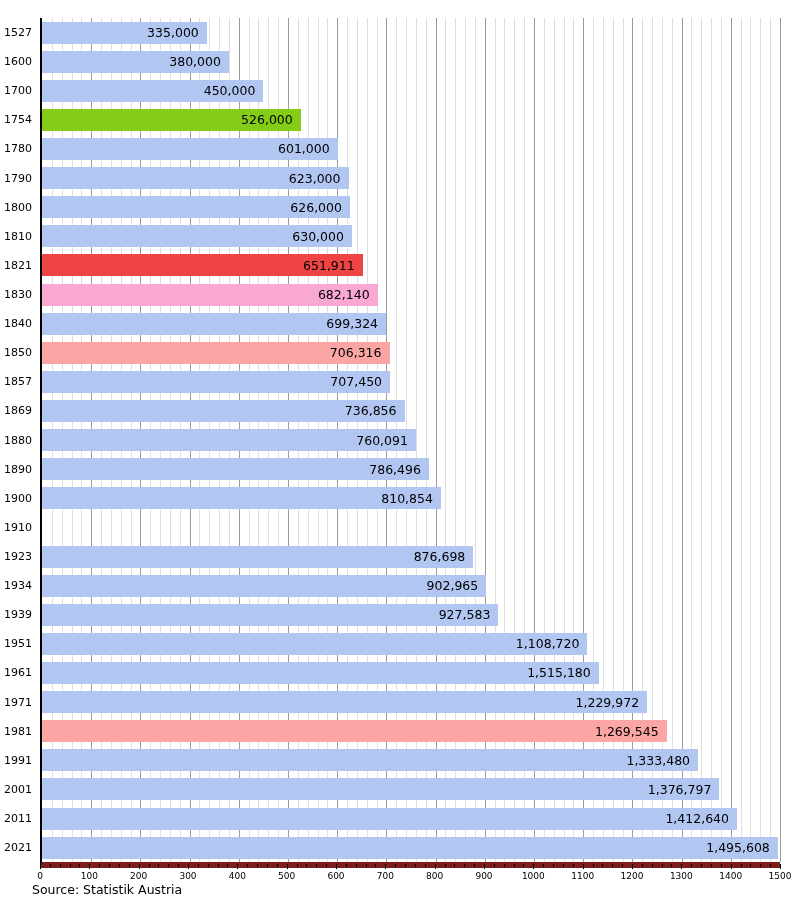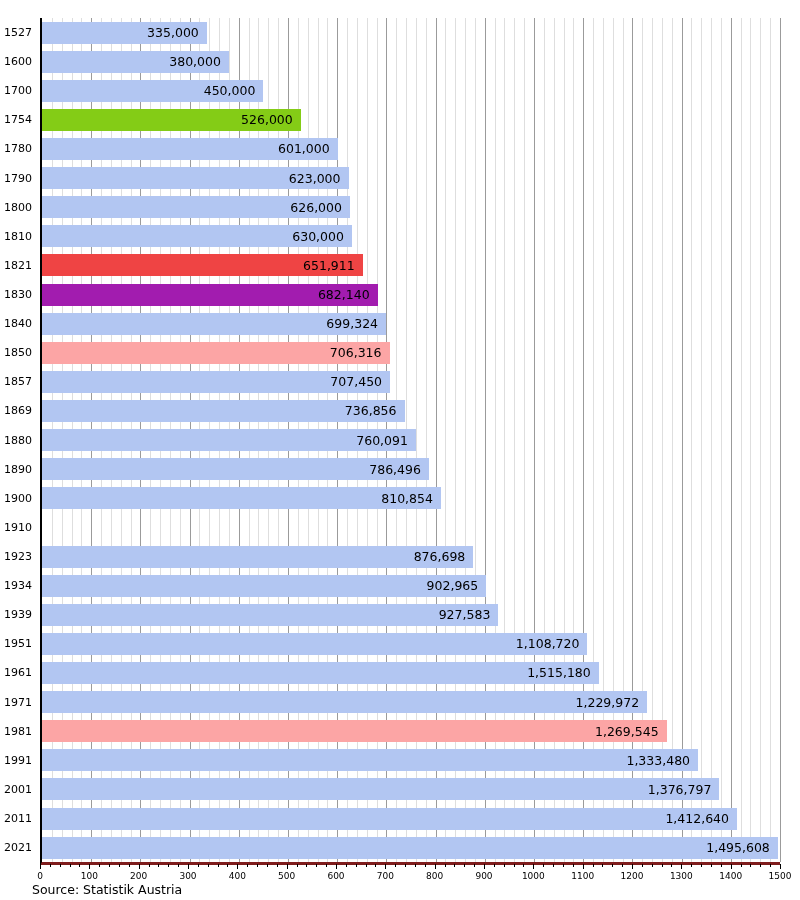--- a/index.html
+++ b/index.html
@@ -3,21 +3,21 @@
 <meta charset="utf-8">
 <style>
   html, body { margin:0; padding:0; background:#ffffff; }
   .figure {
     position:relative; width:800px; height:900px; background:#ffffff;
     font-family:"DejaVu Sans","Liberation Sans",sans-serif; color:#000;
     overflow:hidden;
   }
   .plot {
     position:absolute; left:40px; top:18px; width:738px; height:844px;
-    border-left:2px solid #000; border-bottom:3px solid #7f1d1d;
+    border-left:2px solid #000; border-bottom:6px solid #7f1d1d;
   }
   .grid { position:absolute; top:0; bottom:0; width:1px; }
   .grid.minor { background:#dedede; }
   .grid.major { background:#9b9b9b; }
   .rows { position:absolute; left:0; top:0; width:100%; height:100%;
           display:flex; flex-direction:column; }
   .row { position:relative; flex:1; display:flex; align-items:center; }
   .ylab {
     position:absolute; right:calc(100% + 10px);
     font-size:11px; line-height:1; white-space:nowrap;
@@ -167,21 +167,21 @@
           </div>
         </div>
         <div class="row">
           <span class="ylab">1821</span>
           <div class="bar" style="background: #ef4444; width: 43.4607%;">
             <span class="val">651,911</span>
           </div>
         </div>
         <div class="row">
           <span class="ylab">1830</span>
-          <div class="bar" style="background: #a21caf; width: 45.476%; justify-content: flex-end;">
+          <div class="bar" style="background: #f9a8d4; width: 45.476%; justify-content: flex-end;">
             <span class="val">682,140</span>
           </div>
         </div>
         <div class="row">
           <span class="ylab">1840</span>
           <div class="bar" style="background: rgb(178, 198, 242); width: 46.6216%;">
             <span class="val">699,324</span>
           </div>
         </div>
         <div class="row">

